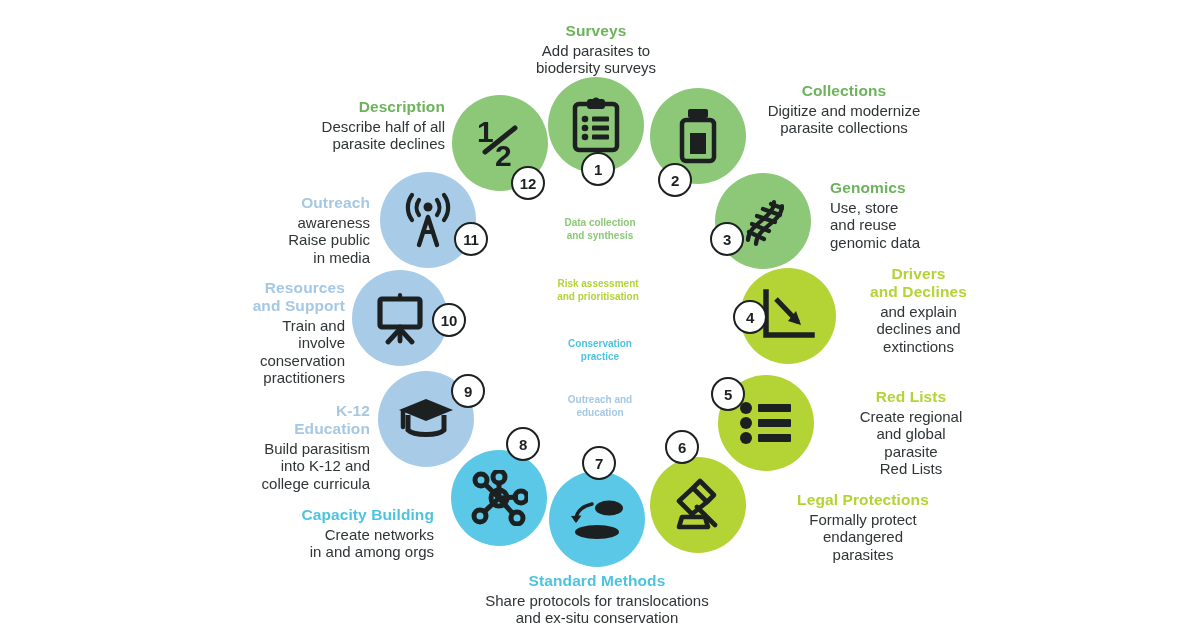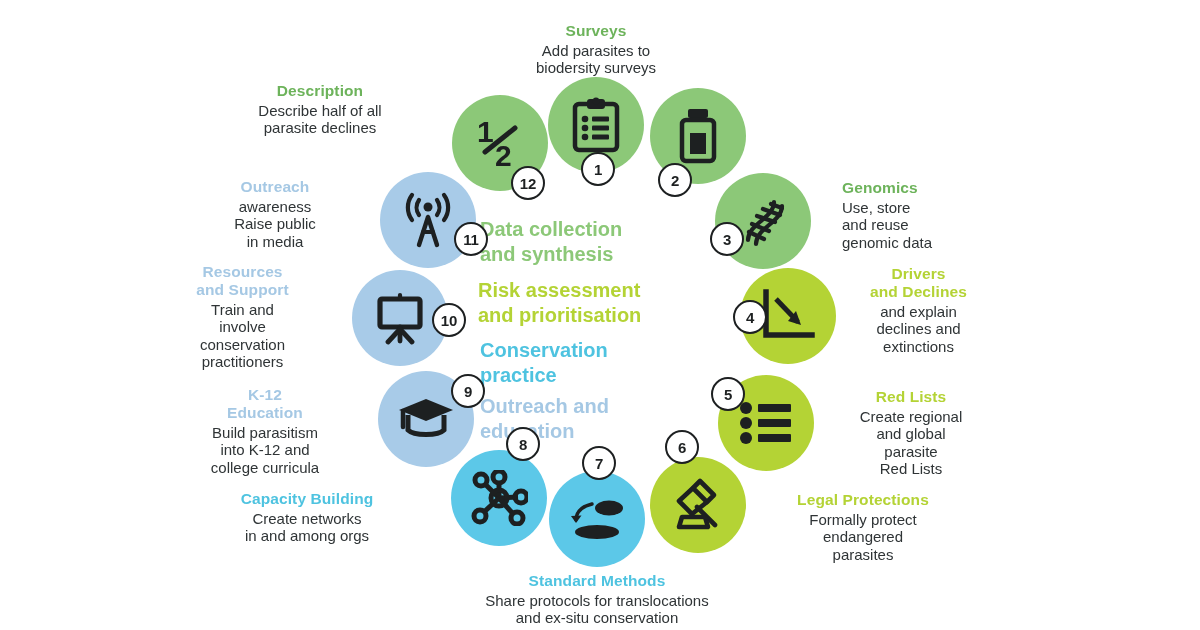--- a/index.html
+++ b/index.html
@@ -34,27 +34,27 @@
   
   .label{position:absolute;line-height:1.16;}
   .label .ttl{
     font-weight:700;font-size:15.5px;letter-spacing:.1px;
     margin-bottom:2px;
   }
   .label .desc{
     font-size:15px;color:#2f3436;font-weight:400;
   }
   .label .desc div{white-space:nowrap;}
-  .ta-right{text-align:center;}
+  .ta-right{text-align:right;margin-top:16px;}
   .ta-left{text-align:left;}
   .ta-center{text-align:center;}
 
   
   .cat{
-    position:absolute;font-weight:700;font-size:20px;
+    position:absolute;text-align:center;font-weight:700;font-size:10px;
     line-height:1.25;width:240px;
   }
 </style>
 </head>
 <body>
 
 <div id="stage">
 
   <div class="cat" style="left:480px;top:217px;color:#8cc878;">
     <div>Data collection</div>
@@ -107,40 +107,47 @@
       <svg width="46" height="58" viewBox="0 0 46 58">
         <rect x="13" y="2" width="20" height="9" rx="2" fill="#1d2021"></rect>
         <path d="M11 13 h24 a4 4 0 0 1 4 4 v33 a4 4 0 0 1 -4 4 h-24 a4 4 0 0 1 -4 -4 v-33 a4 4 0 0 1 4 -4 z" fill="none" stroke="#1d2021" stroke-width="4.5"></path>
         <rect x="15" y="26" width="16" height="21" fill="#1d2021"></rect>
       </svg>
     </span>
   </div>
   <div class="badge" style="left:658px;top:163px;">
     <span>2</span>
   </div>
+  <div class="label ta-center" style="left:714px;top:82px;width:260px;">
+    <div class="ttl" style="color:#6db35b;">Collections</div>
+    <div class="desc">
+      <div>Digitize and modernize</div>
+      <div>parasite collections</div>
+    </div>
+  </div>
 
   <div class="node" style="left:715px;top:173px;width:96px;height:96px;background:#8cc878;">
     <span class="icon-wrap">
       <svg width="54" height="54" viewBox="0 0 54 54">
         <g stroke="#1d2021" stroke-width="4.2" fill="none" stroke-linecap="round">
           <path d="M12 46 C 12 30, 38 24, 38 8"></path>
           <path d="M20 50 C 20 34, 46 28, 46 12"></path>
           <path d="M13 38 L 28 45"></path>
           <path d="M16 30 L 33 37"></path>
           <path d="M21 22 L 39 28"></path>
           <path d="M27 15 L 44 21"></path>
           <path d="M35 10 L 46 14"></path>
         </g>
       </svg>
     </span>
   </div>
   <div class="badge" style="left:710px;top:222px;">
     <span>3</span>
   </div>
-  <div class="label ta-left" style="left:830px;top:179px;width:160px;margin-left:12px;">
+  <div class="label ta-left" style="left:830px;top:179px;width:160px;">
     <div class="ttl" style="color:#6db35b;">Genomics</div>
     <div class="desc">
       <div>Use, store</div>
       <div>and reuse</div>
       <div>genomic data</div>
     </div>
   </div>
 
   <div class="node" style="left:740px;top:268px;width:96px;height:96px;background:#b4d335;">
     <span class="icon-wrap">

